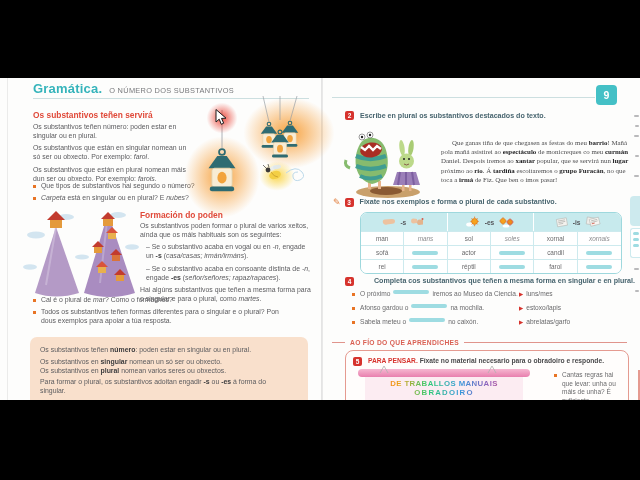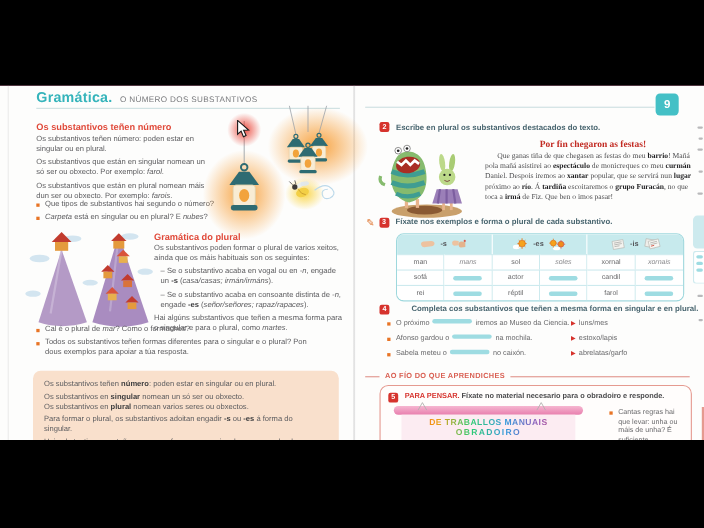--- a/index.html
+++ b/index.html
@@ -1,16 +1,16 @@
 <!DOCTYPE html>
 <html><head>
 <meta charset="utf-8">
 <style>
   html,body{margin:0;padding:0;background:#000;}
-  #stage{position:relative;width:640px;height:480px;background:#be185d;overflow:hidden;
+  #stage{position:relative;width:640px;height:480px;background:#8b5cf6;overflow:hidden;
          font-family:"Liberation Sans",sans-serif;-webkit-font-smoothing:antialiased;}
   #content{position:absolute;left:0;top:78px;width:640px;height:322px;background:#fdfdfc;overflow:hidden;}
   .abs{position:absolute;}
   .b{font-weight:bold;color:#3c3c3e;}
   .i{font-style:italic;}
   
   .pg-title{font-size:13px;font-weight:bold;color:#35b4bb;letter-spacing:.2px;}
   .pg-sub{font-size:7.4px;color:#77787b;margin-left:7px;letter-spacing:.3px;}
   .hline{height:1px;background:#ccdfe0;}
   .redhead{font-size:8.4px;font-weight:bold;color:#e04a3a;}
@@ -64,21 +64,21 @@
 
     <div class="abs" style="left:7px;top:0;width:1px;height:322px;background:#ebebea;"></div>
     <div class="abs" style="left:321px;top:0;width:2px;height:322px;background:linear-gradient(90deg,#ececec,#dcdcdc,#f4f4f4);"></div>
 
     <div class="abs" style="left:33px;top:3px;display:flex;align-items:baseline;">
       <span class="pg-title">Gramática.</span>
       <span class="pg-sub">O NÚMERO DOS SUBSTANTIVOS</span>
     </div>
     <div class="abs hline" style="left:33px;top:20px;width:276px;"></div>
 
-    <div class="abs redhead" style="left:33px;top:32px;">Os substantivos teñen número</div>
+    <div class="abs redhead" style="left:33px;top:32px;">Os substantivos teñen servirá</div>
 
     <div class="abs body-txt" style="left:33px;top:45px;width:162px;">
       <p><span>Os substantivos teñen número: poden estar en singular ou en plural.</span></p>
       <p><span>Os substantivos que están en singular nomean un só ser ou obxecto. Por exemplo: </span><span class="i">farol</span><span>.</span></p>
       <p><span>Os substantivos que están en plural nomean máis dun ser ou obxecto. Por exemplo: </span><span class="i">farois</span><span>.</span></p>
     </div>
 
     <div class="abs body-txt" style="left:33px;top:104px;width:165px;">
       <div class="qrow">
           <span class="sqbul"></span>
@@ -151,21 +151,21 @@
           <rect x="72" y="42" width="8" height="6" fill="#e49a3c"></rect>
         <polygon points="88,50 94,44 100,50" fill="#c23b2e"></polygon>
           <rect x="90" y="50" width="8" height="6" fill="#d9733a"></rect>
         <polygon points="74,62 80,56 86,62" fill="#d9533a"></polygon>
           <rect x="76" y="62" width="8" height="6" fill="#e8b04e"></rect>
         <polygon points="92,70 98,64 104,70" fill="#c23b2e"></polygon>
           <rect x="94" y="70" width="8" height="6" fill="#e49a3c"></rect>
       </g>
     </svg>
 
-    <div class="abs redhead" style="left:140px;top:132px;">Gramática do plural</div>
+    <div class="abs redhead" style="left:140px;top:132px;">Formación do poden</div>
     <div class="abs body-txt" style="left:140px;top:144px;width:172px;">
       <p><span>Os substantivos poden formar o plural de varios xeitos, aínda que os máis habituais son os seguintes:</span></p>
       <p style="padding-left:6px;"><span>–  Se o substantivo acaba en vogal ou en </span><span class="i">-n</span><span>, engade un </span><span class="b">-s</span><span> (</span><span class="i">casa/casas; irmán/irmáns</span><span>).</span></p>
       <p style="padding-left:6px;"><span>–  Se o substantivo acaba en consoante distinta de </span><span class="i">-n</span><span>, engade </span><span class="b">-es</span><span> (</span><span class="i">señor/señores; rapaz/rapaces</span><span>).</span></p>
       <p><span>Hai algúns substantivos que teñen a mesma forma para o singular e para o plural, como </span><span class="i">martes</span><span>.</span></p>
     </div>
 
     <div class="abs body-txt" style="left:33px;top:218px;width:278px;">
       <div class="qrow">
           <span class="sqbul"></span>
@@ -218,21 +218,20 @@
         <ellipse cx="69" cy="20" rx="2.6" ry="8" fill="#a9cc74" transform="rotate(8 69 20)"></ellipse>
         <circle cx="64.5" cy="33" r="7.5" fill="#bcd98a"></circle>
         <circle cx="62" cy="31" r="1" fill="#222"></circle>
           <circle cx="67" cy="31" r="1" fill="#222"></circle>
         <path d="M62,36 q2.5,2 5,0" stroke="#7a3b3b" stroke-width="0.8" fill="none"></path>
         <path d="M55,44 L74,44 L78,57 L51,57 Z" fill="#9b7fb8"></path>
         <path d="M58,44 L56,57 M64,44 L64,57 M70,44 L72,57" stroke="#7d5fa0" stroke-width="2"></path>
       </g>
     </svg>
 
-    <div class="abs serif read-title" style="left:440px;top:48px;width:198px;">Por fin chegaron as festas!</div>
     <div class="abs serif read-body" style="left:441px;top:60px;width:197px;"><span>Que ganas tiña de que chegasen as festas do meu </span><span class="b">barrio</span><span>! Mañá pola mañá asistirei ao </span><span class="b">espectáculo</span><span> de monicreques co meu </span><span class="b">curmán</span><span> Daniel. Despois iremos ao </span><span class="b">xantar</span><span> popular, que se servirá nun </span><span class="b">lugar</span><span> próximo ao </span><span class="b">río</span><span>. Á </span><span class="b">tardiña</span><span> escoitaremos o </span><span class="b">grupo Furacán</span><span>, no que toca a </span><span class="b">irmá</span><span> de Fiz. Que ben o imos pasar!</span></div>
 
     <div class="abs" style="left:333px;top:120px;display:flex;align-items:flex-start;">
       <span style="color:#e07b39;font-size:9px;line-height:9px;margin-right:4px;">✎</span>
       <span class="exnum">3</span>
       <span class="exprompt" style="margin-left:6px;">Fíxate nos exemplos e forma o plural de cada substantivo.</span>
     </div>
 
     <div class="abs tbl" style="left:360px;top:134px;width:260px;">
       <div class="tbl-head">

